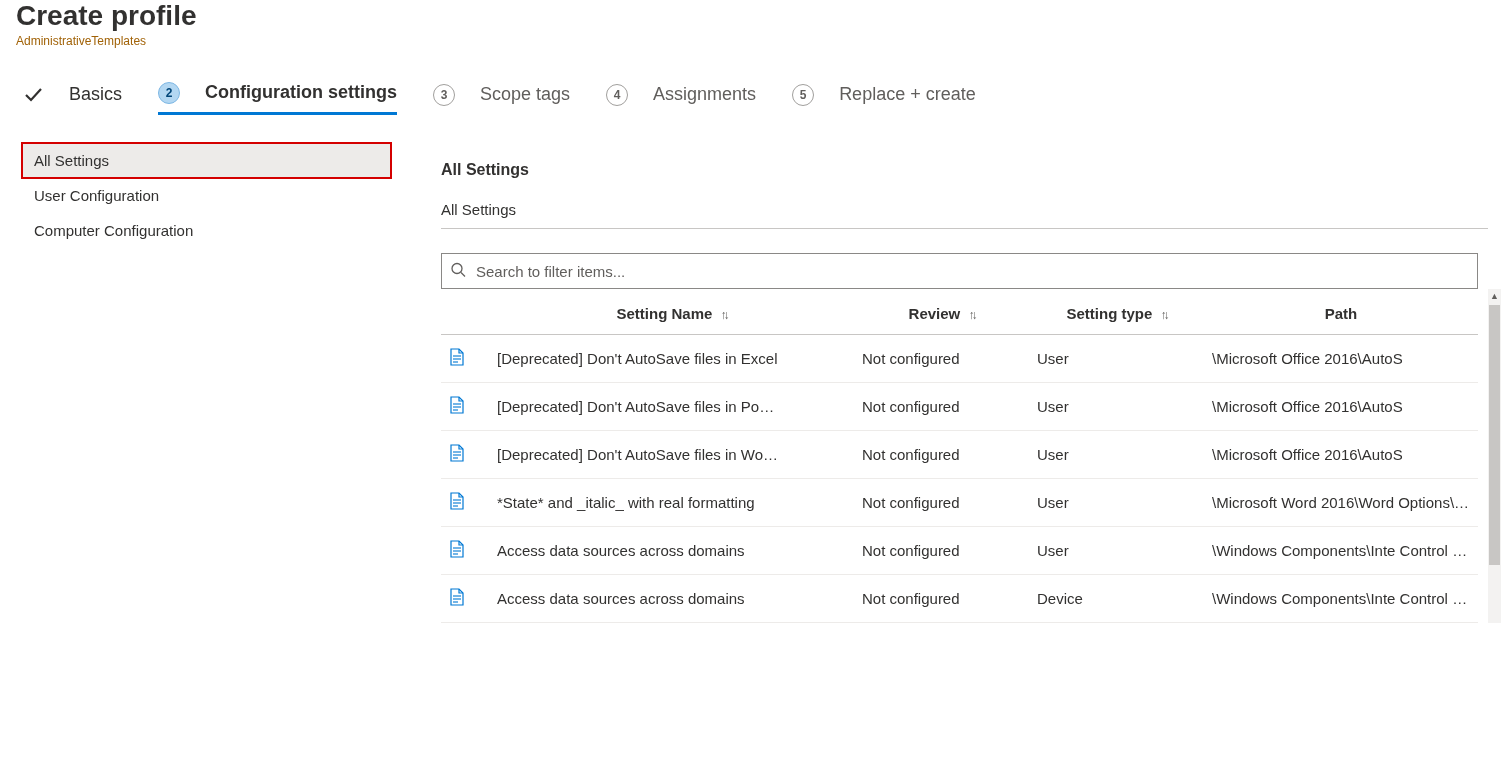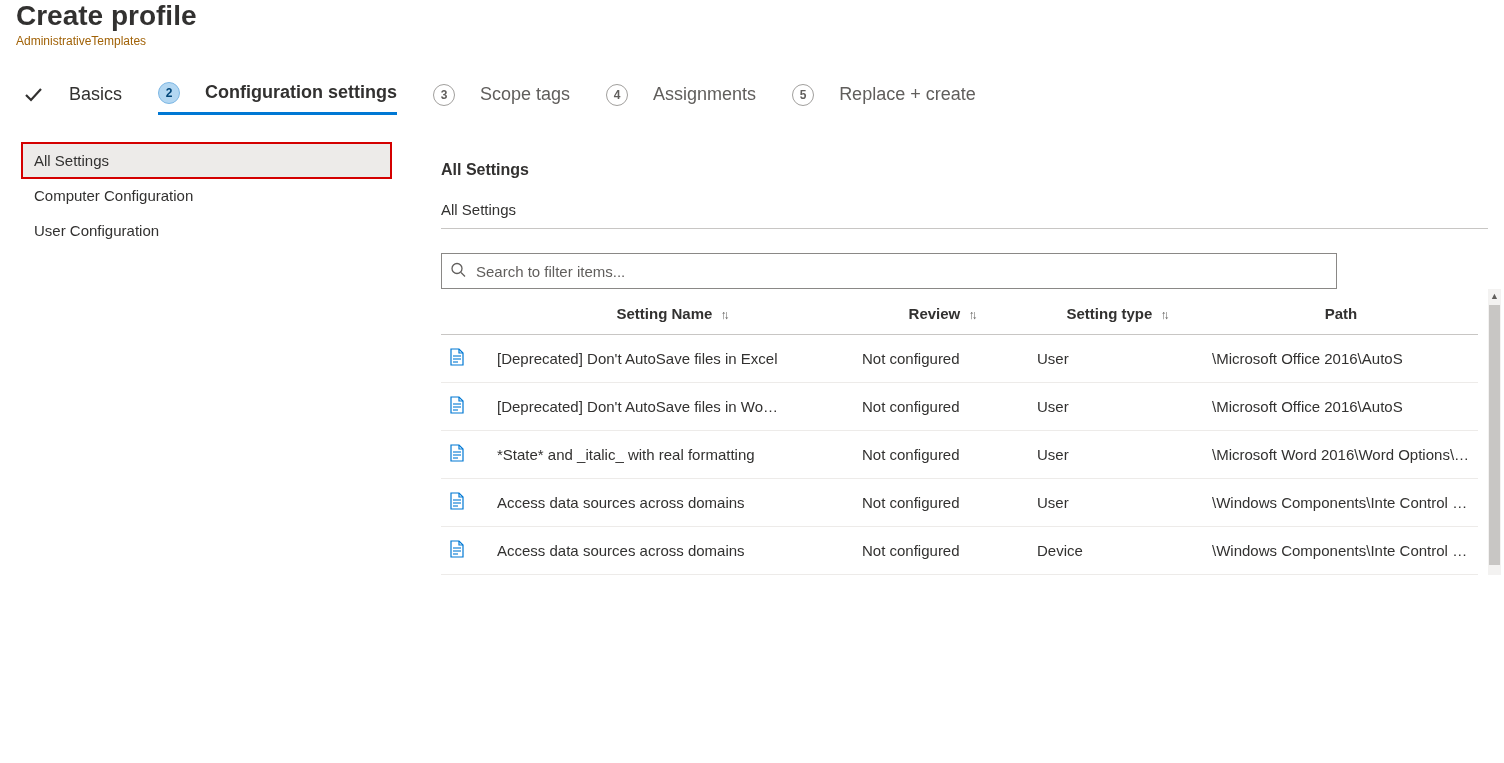--- a/index.html
+++ b/index.html
@@ -111,21 +111,21 @@
   .hr-full {
     border: none;
     border-top: 1px solid #c8c6c4;
     margin: 0;
     width: 100%;
   }
   
   .search-wrap {
     margin-top: 24px;
     position: relative;
-    width: 896px;
+    width: 1037px;
     max-width: 100%;
   }
   .search-input {
     width: 100%;
     height: 36px;
     border: 1px solid #8a8886;
     padding: 0 10px 0 34px;
     font-size: 15px;
     color: #323130;
     outline: none;
@@ -246,22 +246,22 @@
       </div>
       <div class="step pending">
         <span class="step-badge">5</span>
         <span>Replace + create</span>
       </div>
     </div>
 
   <div class="body-row">
     <div class="sidebar" id="sidebar">
         <div class="side-item selected">All Settings</div>
+        <div class="side-item">User Configuration</div>
         <div class="side-item">Computer Configuration</div>
-        <div class="side-item">User Configuration</div>
       </div>
 
     <div class="main">
       <div class="panel-heading">All Settings</div>
       <div class="breadcrumb">All Settings</div>
       <hr class="hr-full">
 
       <div class="search-wrap">
         <span class="search-icon">
           <svg width="16" height="16" viewBox="0 0 16 16" fill="none" stroke="currentColor" stroke-width="1.3">
@@ -316,20 +316,33 @@
                 <td class="">\Microsoft Office 2016\AutoS</td>
               </tr>
               <tr>
                 <td class="col-icon"><span class="doc-icon"><svg width="16" height="18" viewBox="0 0 16 18">
   <path d="M2 1 h8 l4 4 v12 h-12 z" fill="#fff" stroke="#0078d4" stroke-width="1.2"></path>
   <path d="M10 1 v4 h4" fill="none" stroke="#0078d4" stroke-width="1.2"></path>
   <line x1="4" y1="8" x2="12" y2="8" stroke="#0078d4" stroke-width="1.1"></line>
   <line x1="4" y1="11" x2="12" y2="11" stroke="#0078d4" stroke-width="1.1"></line>
   <line x1="4" y1="14" x2="9" y2="14" stroke="#0078d4" stroke-width="1.1"></line>
 </svg></span></td>
+                <td>[Deprecated] Don't AutoSave files in Po…</td>
+                <td>Not configured</td>
+                <td>User</td>
+                <td class="">\Microsoft Office 2016\AutoS</td>
+              </tr>
+              <tr>
+                <td class="col-icon"><span class="doc-icon"><svg width="16" height="18" viewBox="0 0 16 18">
+  <path d="M2 1 h8 l4 4 v12 h-12 z" fill="#fff" stroke="#0078d4" stroke-width="1.2"></path>
+  <path d="M10 1 v4 h4" fill="none" stroke="#0078d4" stroke-width="1.2"></path>
+  <line x1="4" y1="8" x2="12" y2="8" stroke="#0078d4" stroke-width="1.1"></line>
+  <line x1="4" y1="11" x2="12" y2="11" stroke="#0078d4" stroke-width="1.1"></line>
+  <line x1="4" y1="14" x2="9" y2="14" stroke="#0078d4" stroke-width="1.1"></line>
+</svg></span></td>
                 <td>[Deprecated] Don't AutoSave files in Wo…</td>
                 <td>Not configured</td>
                 <td>User</td>
                 <td class="">\Microsoft Office 2016\AutoS</td>
               </tr>
               <tr>
                 <td class="col-icon"><span class="doc-icon"><svg width="16" height="18" viewBox="0 0 16 18">
   <path d="M2 1 h8 l4 4 v12 h-12 z" fill="#fff" stroke="#0078d4" stroke-width="1.2"></path>
   <path d="M10 1 v4 h4" fill="none" stroke="#0078d4" stroke-width="1.2"></path>
   <line x1="4" y1="8" x2="12" y2="8" stroke="#0078d4" stroke-width="1.1"></line>

